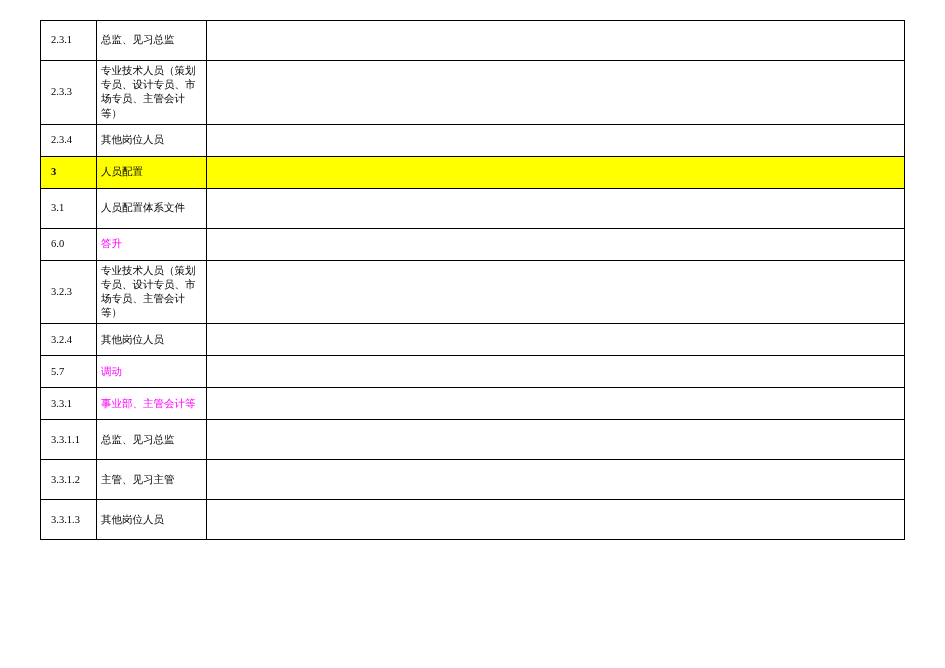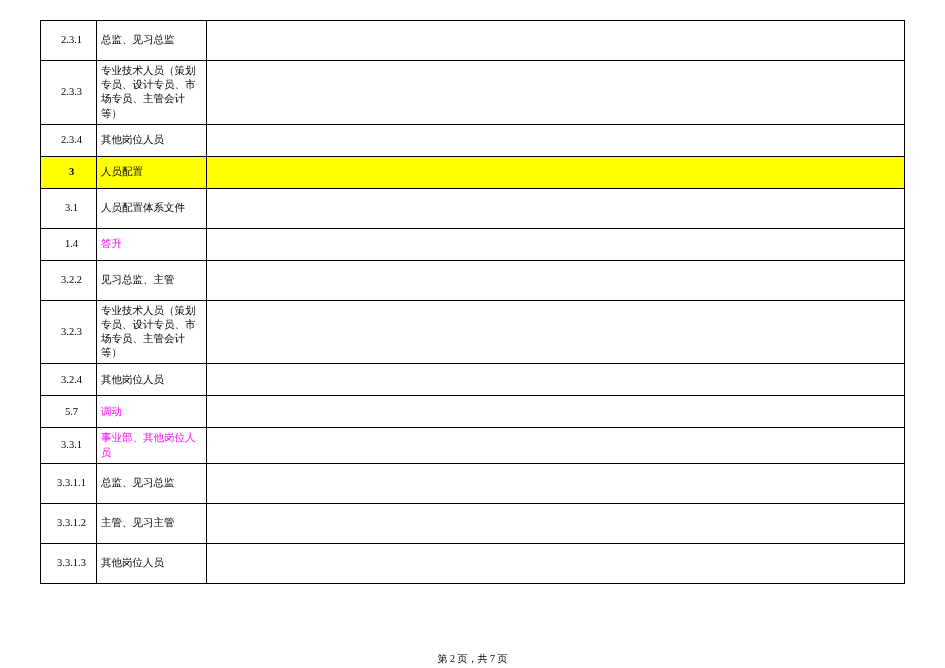--- a/index.html
+++ b/index.html
@@ -4,21 +4,21 @@
   <style>
     * { box-sizing: border-box; margin: 0; padding: 0; }
     body { background: #fff; font-family: "SimSun", "宋体", serif; font-size: 11px; }
     .page { width: 945px; height: 668px; background: #fff; position: relative; }
     .sheet { position: absolute; left: 40px; top: 20px; width: 865px; }
     table { border-collapse: collapse; width: 100%; table-layout: fixed; }
     td { border: 1px solid #000; padding: 3px 4px; vertical-align: middle; font-size: 10.5px; line-height: 1.35; word-break: break-all; }
     col.c1 { width: 56px; }
     col.c2 { width: 110px; }
     col.c3 { width: auto; }
-    .num { text-align: center; padding-left: 10px; }
+    .num { text-align: left; padding-left: 10px; }
     .hdr-row td { background: #ffff00; font-weight: normal; }
     .hdr-row .num { font-weight: bold; }
     .magenta { color: #ff00ff; }
     .tall { height: 40px; }
     .short { height: 32px; }
     .xtall { height: 58px; margin-left: 28px; }
     .footer { position: absolute; left: 0; right: 0; bottom: 2px; text-align: center; font-size: 10px; color: #000; }
   </style>
 </head>
 <body>
@@ -51,61 +51,55 @@
             <td class="num short">3</td>
             <td class="short">人员配置</td>
             <td class="short"></td>
           </tr>
           <tr>
             <td class="num tall">3.1</td>
             <td class="tall">人员配置体系文件</td>
             <td class="tall"></td>
           </tr>
           <tr>
-            <td class="num short">1.4</td>
+            <td class="num short">6.0</td>
             <td class="short magenta">答升</td>
             <td class="short"></td>
-          </tr>
-          <tr>
-            <td class="num tall">3.2.2</td>
-            <td class="tall">见习总监、主管</td>
-            <td class="tall"></td>
           </tr>
           <tr>
             <td class="num xtall">3.2.3</td>
             <td class="xtall">专业技术人员（策划专员、设计专员、市场专员、主管会计等）</td>
             <td class="xtall"></td>
           </tr>
           <tr>
             <td class="num short">3.2.4</td>
             <td class="short">其他岗位人员</td>
             <td class="short"></td>
           </tr>
           <tr>
             <td class="num short">5.7</td>
             <td class="short magenta">调动</td>
             <td class="short"></td>
           </tr>
           <tr>
             <td class="num short">3.3.1</td>
-            <td class="short magenta">事业部、其他岗位人员</td>
+            <td class="short magenta">事业部、主管会计等</td>
             <td class="short"></td>
           </tr>
           <tr>
             <td class="num tall">3.3.1.1</td>
             <td class="tall">总监、见习总监</td>
             <td class="tall"></td>
           </tr>
           <tr>
             <td class="num tall">3.3.1.2</td>
             <td class="tall">主管、见习主管</td>
             <td class="tall"></td>
           </tr>
           <tr>
             <td class="num tall">3.3.1.3</td>
             <td class="tall">其他岗位人员</td>
             <td class="tall"></td>
           </tr>
         </tbody>
     </table>
   </div>
-  <div class="footer">第 2 页，共 7 页</div>
 </div>
 
 </body></html>

